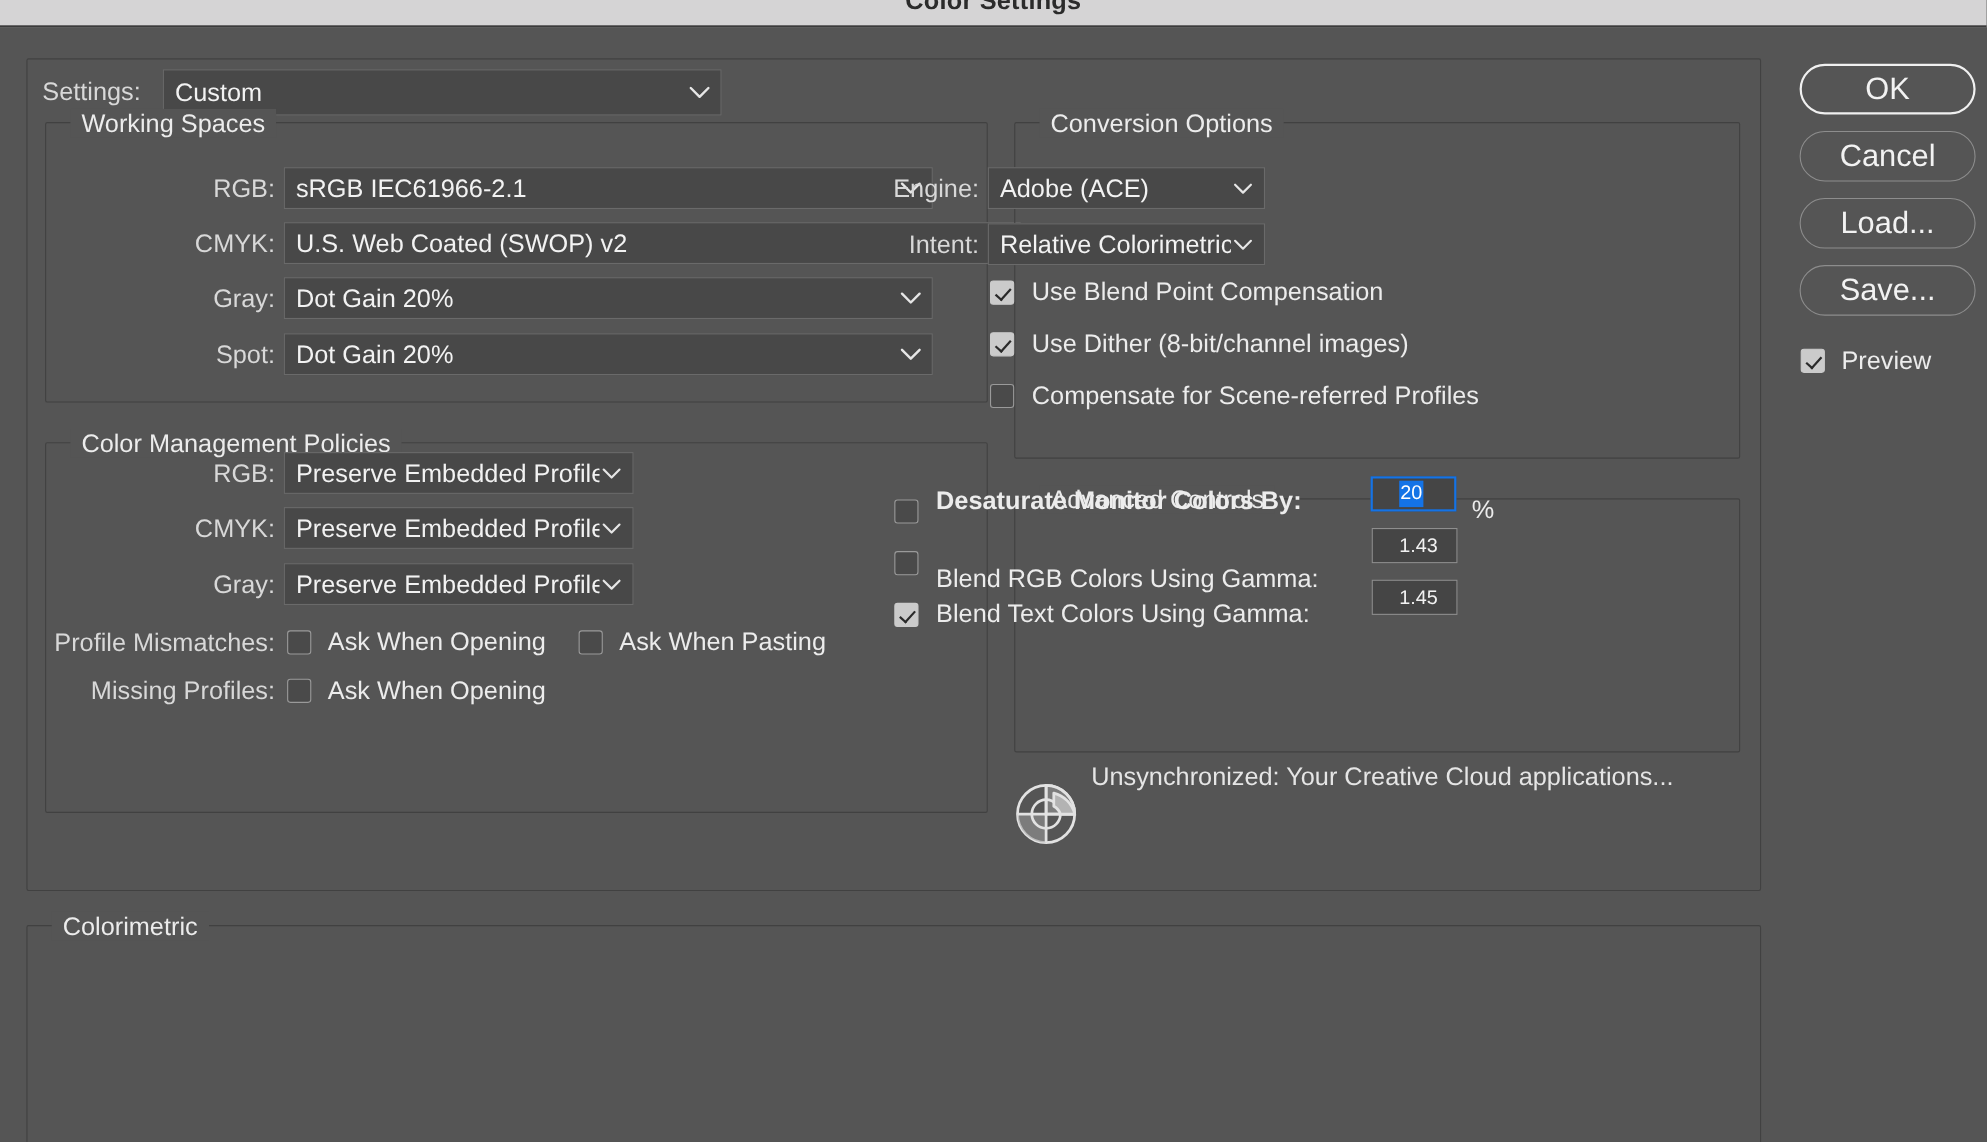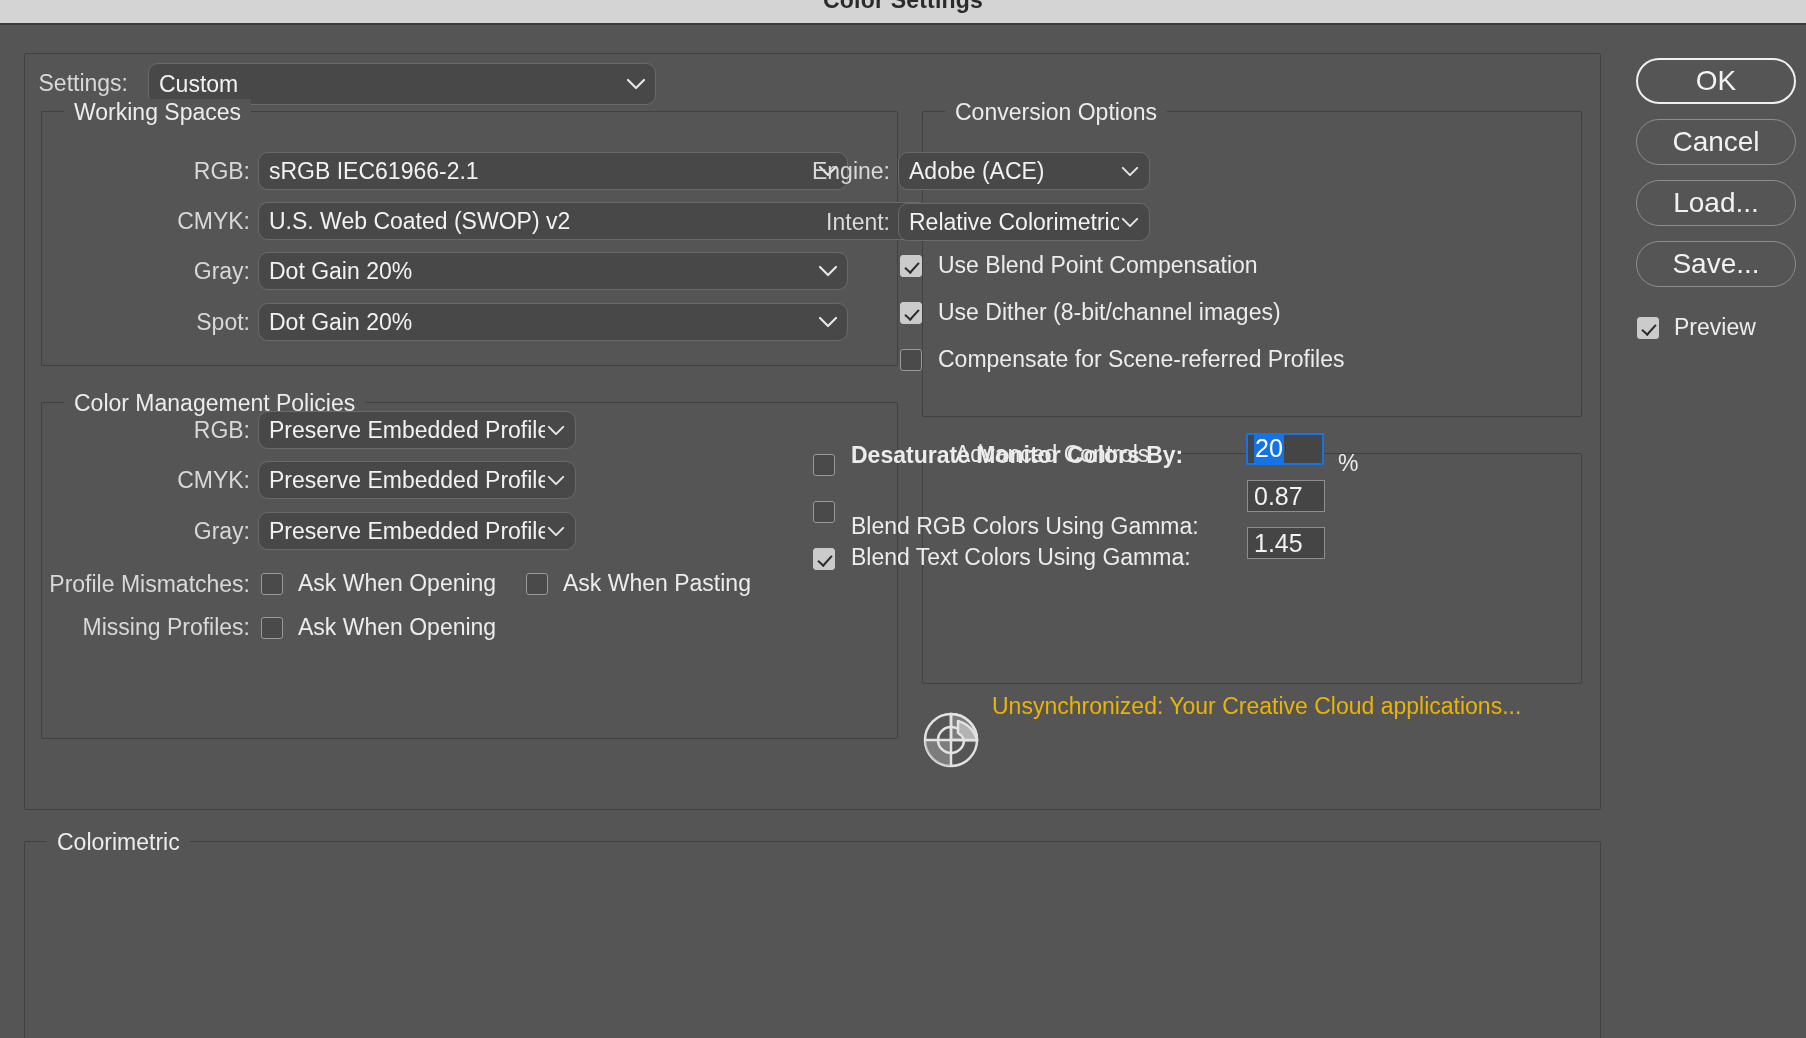--- a/index.html
+++ b/index.html
@@ -83,21 +83,21 @@
     line-height: 28px;
   }
   .lbl.right { text-align: right; }
   .lbl.bright { color: #ececec; }
 
   
   .select {
     position: absolute;
     background: #484848;
     border: 1px solid #6a6a6a;
-    border-radius: 10px;
+    border-radius: 0;
     box-sizing: border-box;
     height: 38px;
     display: flex;
     align-items: center;
     cursor: default;
   }
   .select .sel-text {
     font-size: 23px;
     color: #f2f2f2;
     padding-left: 10px;
@@ -145,23 +145,23 @@
 
   
   .numfield {
     position: absolute;
     height: 32px;
     background: #454545;
     border: 1px solid #8e8e8e;
     box-sizing: border-box;
     display: flex;
     align-items: center;
-    font-size: 25px;
+    font-size: 18px;
     color: #f2f2f2;
-    padding-left: 6px;
+    padding-left: 24px;
     cursor: text;
   }
   .numfield.focused {
     border: 2px solid #1473e6;
     background: #454545;
   }
   .numfield .seltext {
     background: #1473e6;
     color: #ffffff;
     padding: 1px 1px 2px 1px;
@@ -197,21 +197,21 @@
     top: 668px;
     width: 660px;
     height: 80px;
   }
   #sync-icon { position: absolute; left: 0px; top: 14px; }
   #sync-text {
     position: absolute;
     left: 70px;
     top: 0px;
     font-size: 23px;
-    color: #eab308;
+    color: #e5e5e5;
     white-space: nowrap;
   }
 </style>
 </head>
 <body>
 
 <div class="titlebar">
   <div class="titlebar-text">Color Settings</div>
 </div>
 
@@ -357,21 +357,21 @@
   <div class="cb off" style="left:813px; top:429px;"></div>
   <div class="lbl bright" style="left:851px; top:416px;font-weight:bold;">Desaturate Monitor Colors By:</div>
   <div class="numfield focused" style="left:1246px; top:408px; width:78px;">
     <span class="seltext">20</span>
   </div>
   <div class="lbl bright" style="left:1338px; top:424px;">%</div>
 
   <div class="cb off" style="left:813px; top:476px;"></div>
   <div class="lbl bright" style="left:851px; top:471px;margin-top:16px;">Blend RGB Colors Using Gamma:</div>
   <div class="numfield" style="left:1247px; top:455px; width:78px;">
-    <span>0.87</span>
+    <span>1.43</span>
   </div>
 
   <div class="cb on" style="left:813px; top:523px;"></div>
   <div class="lbl bright" style="left:851px; top:518px;">Blend Text Colors Using Gamma:</div>
   <div class="numfield" style="left:1247px; top:502px; width:78px;">
     <span>1.45</span>
   </div>
 
   <div id="sync-row">
     <span id="sync-icon">

